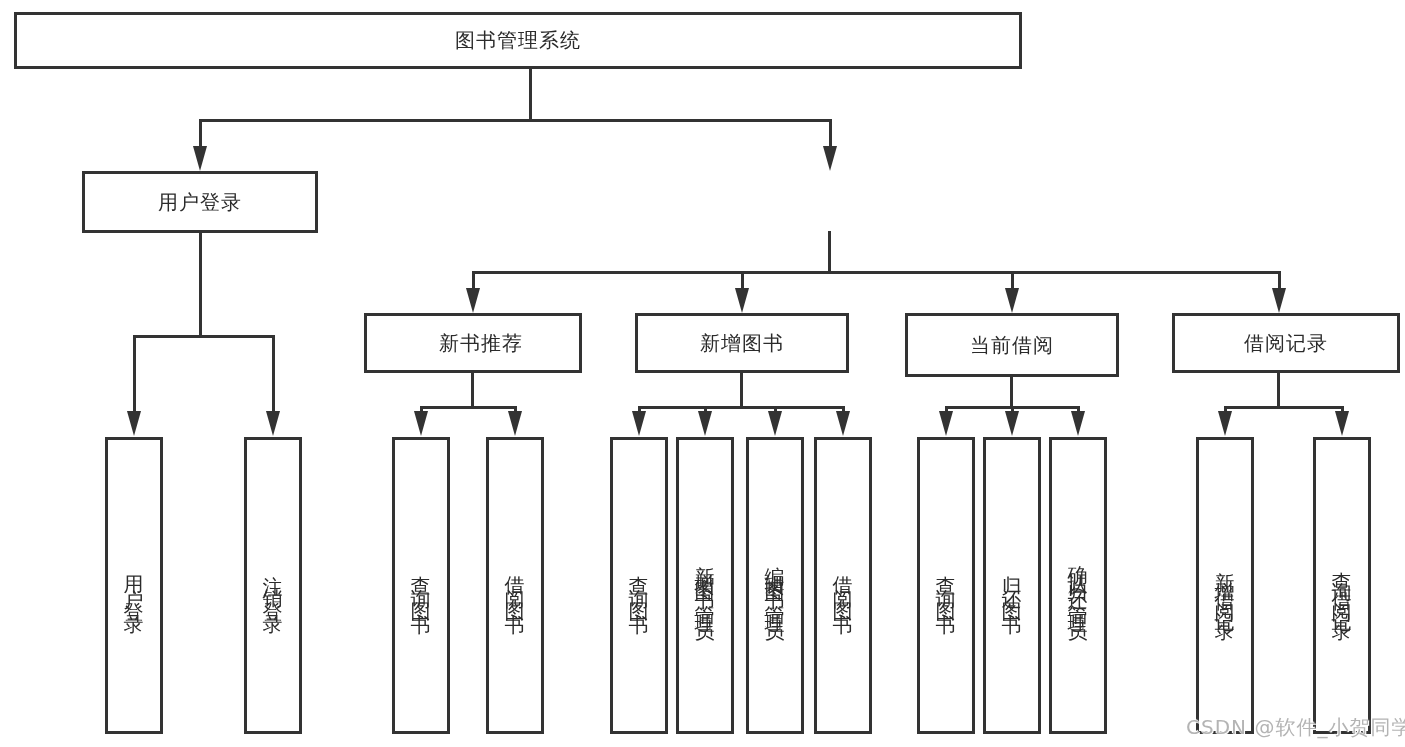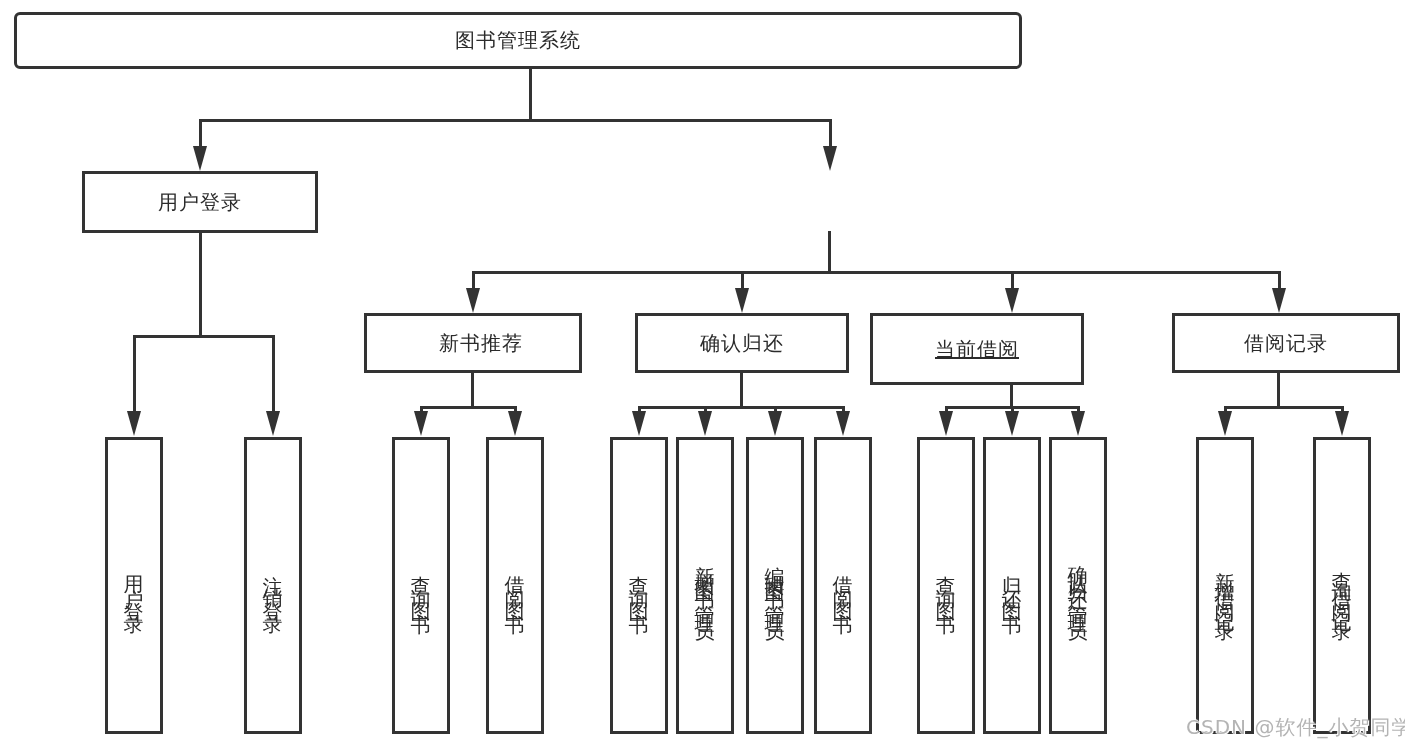--- a/index.html
+++ b/index.html
@@ -40,21 +40,21 @@
     font-size:20px;letter-spacing:1px;color:#b4b4b4;
     text-shadow:0 0 2px #ffffff,1px 1px 0 #ffffff,-1px -1px 0 #ffffff;
     white-space:nowrap;
   }
 </style>
 </head>
 <body>
 
 <div class="canvas">
 
-  <div class="node" style="left:14px;top:12px;width:1008px;height:57px;border-radius:6px;">
+  <div class="node" style="left:14px;top:12px;width:1008px;height:57px;">
     <span>图书管理系统</span>
   </div>
 
   <div class="vline" style="left:529px;top:68px;height:53px;"></div>
   <div class="hline" style="left:199px;top:119px;width:632px;"></div>
   <div class="arrow" style="left:193px;top:119px;height:52px;">
     <div class="stem"></div>
     <div class="head"></div>
   </div>
   <div class="arrow" style="left:823px;top:119px;height:52px;">
@@ -93,23 +93,23 @@
   </div>
   <div class="arrow" style="left:1272px;top:271px;height:42px;">
     <div class="stem"></div>
     <div class="head"></div>
   </div>
 
   <div class="node" style="left:364px;top:313px;width:218px;height:60px;padding-left:16px;">
     <span>新书推荐</span>
   </div>
   <div class="node" style="left:635px;top:313px;width:214px;height:60px;">
-    <span>确认归还</span>
-  </div>
-  <div class="node" style="left:870px;top:313px;width:214px;height:72px;text-decoration:underline;">
+    <span>新增图书</span>
+  </div>
+  <div class="node" style="left:905px;top:313px;width:214px;height:64px;">
     <span>当前借阅</span>
   </div>
   <div class="node" style="left:1172px;top:313px;width:228px;height:60px;">
     <span>借阅记录</span>
   </div>
 
   <div class="vline" style="left:471px;top:372px;height:36px;"></div>
   <div class="hline" style="left:420px;top:406px;width:96px;"></div>
   <div class="arrow" style="left:414px;top:406px;height:30px;">
     <div class="stem"></div>

